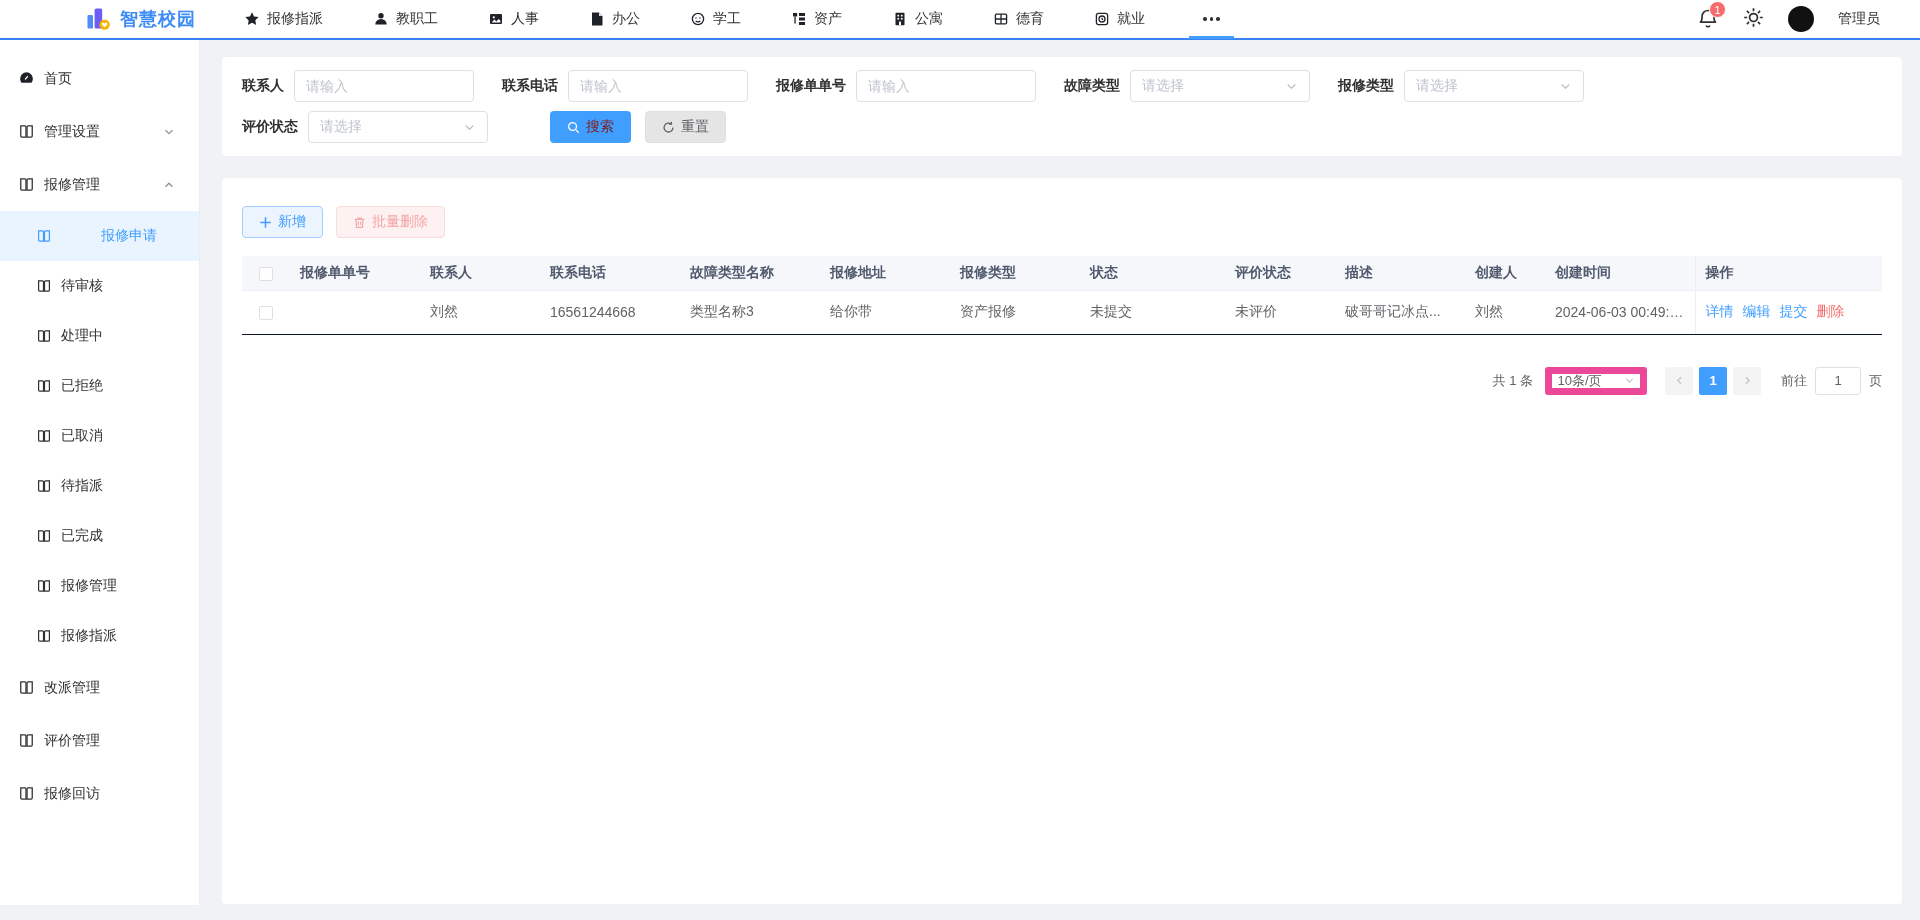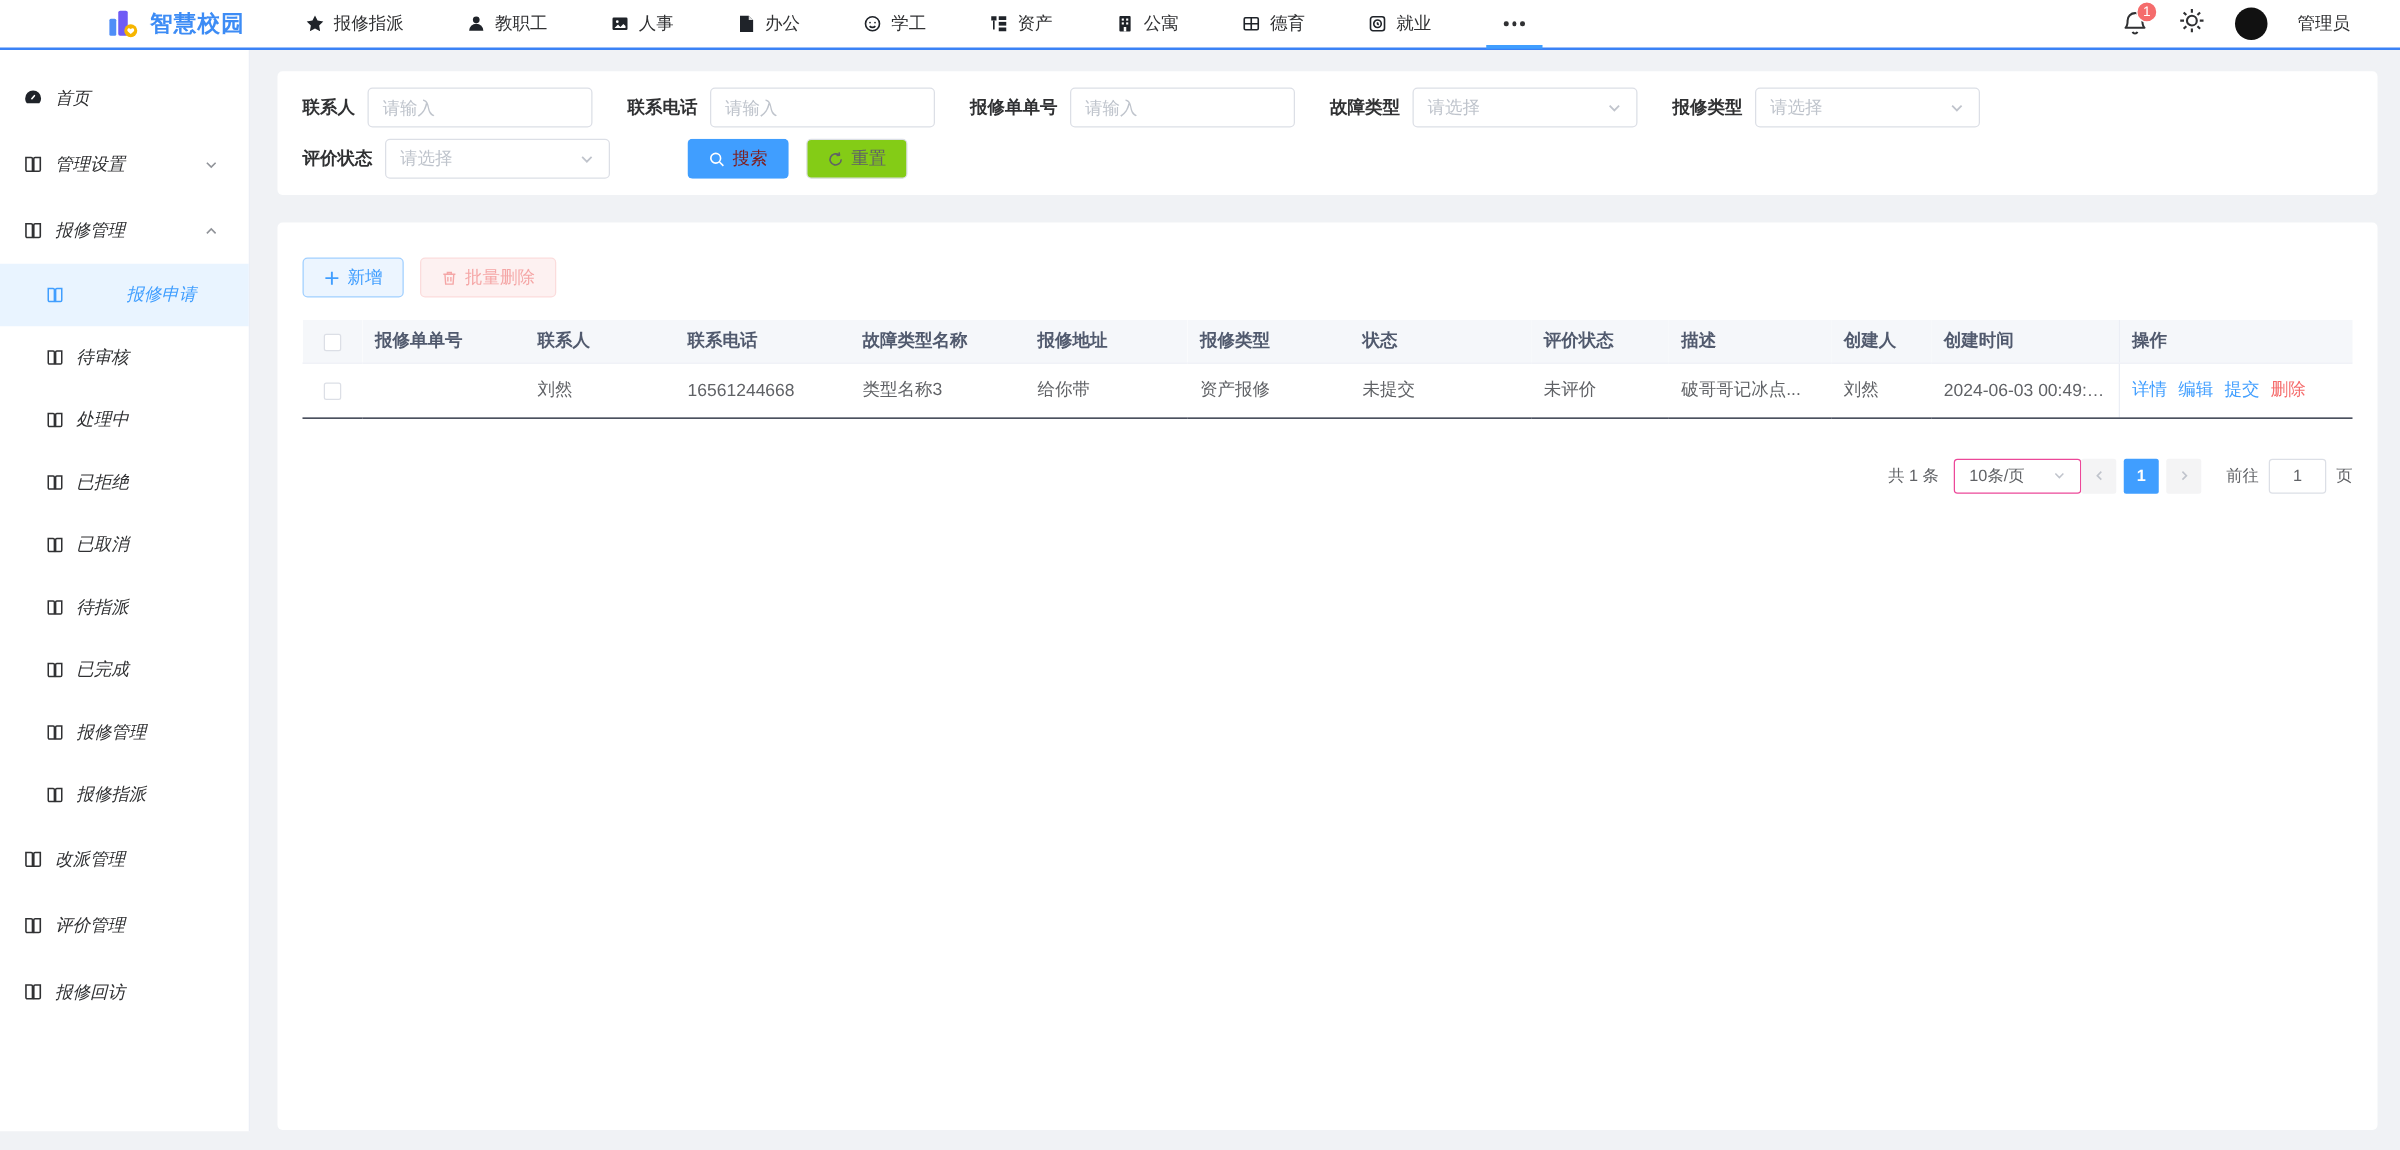--- a/index.html
+++ b/index.html
@@ -25,21 +25,21 @@
   .badge { position:absolute; top:-7px; left:12px; min-width:17px; height:17px; padding:0 4px;
     background:#f56c6c; color:#fff; font-size:11px; border-radius:9px;
     display:flex; align-items:center; justify-content:center; border:1px solid #fff; }
   .gear-wrap svg { width:21px; height:21px; }
   .avatar { width:26px; height:26px; border-radius:50%; background:#111; }
   .user-name { font-size:14px; color:#303133; }
 
   
   .layout { display:flex; align-items:flex-start; height:880px; }
   .sidebar { width:200px; height:865px; background:#fff; border-right:1px solid #ebeef5;
-    padding-top:12px; flex:none;font-style:italic; }
+    padding-top:12px; flex:none; }
   .menu-item { height:53px; display:flex; align-items:center; padding:0 24px 0 18px;
     font-size:14px; color:#303133; cursor:pointer; }
   .menu-item .mi-icon { width:17px; height:17px; margin-right:9px; flex:none; color:#303133; }
   .menu-item .mi-label { flex:1; }
   .menu-item .chev { width:12px; height:12px; flex:none; }
   .sub-item { height:50px; display:flex; align-items:center; padding-left:36px;
     font-size:14px; color:#303133; cursor:pointer; }
   .sub-item .mi-icon { width:16px; height:16px; margin-right:9px; color:#303133; }
   .sub-item.active { background:#e9f4ff; color:#409eff;gap:40px; }
   .sub-item.active .mi-icon { color:#409eff; }
@@ -59,21 +59,21 @@
   .el-select { width:180px; height:32px; border:1px solid #dcdfe6; border-radius:4px;
     display:flex; align-items:center; padding:0 11px; background:#fff; cursor:pointer;gap:16px; }
   .el-select .sel-ph { flex:1; font-size:14px; color:#bfc4cc; }
   .el-select svg { width:13px; height:13px; }
 
   .btn { height:32px; border-radius:4px; font-size:14px; display:inline-flex;
     align-items:center; justify-content:center; gap:6px; cursor:pointer; padding:0 16px;
     font-family:inherit; border:1px solid transparent; white-space:nowrap; }
   .btn svg { width:13px; height:13px; }
   .btn-primary { background:#409eff; color:#7f1d1d; margin-left:34px; }
-  .btn-plain { background:#84cc16; border-color:#dcdfe6; color:#606266; margin-left:14px; }
+  .btn-plain { background:#e5e5e5; border-color:#dcdfe6; color:#606266; margin-left:14px; }
   .btn-add { background:#ecf5ff; border-color:#a0cfff; color:#409eff; }
   .btn-batch { background:#fdf1f1; border-color:#fbdcdc; color:#f5a6a6; cursor:not-allowed; margin-left:13px; }
 
   
   .table-card { height:726px; padding:28px 20px 20px 20px; display:flex; flex-direction:column; }
   .tc-toolbar { display:flex; align-items:center; margin-bottom:18px; }
   table { width:100%; border-collapse:collapse; table-layout:fixed; }
   th { background:#f5f7fa; color:#515a6e; font-size:14px; font-weight:bold; text-align:left;
     height:34px; padding:0 10px; border-bottom:1px solid #ebeef5; white-space:nowrap; overflow:hidden; }
   td { height:44px; padding:0 10px; font-size:14px; color:#606266; border-bottom:1px solid #0f172a;
@@ -82,23 +82,23 @@
   th.op, td.op { border-left:1px solid #ebeef5; }
   input[type=checkbox] { width:14px; height:14px; accent-color:#409eff; border:1px solid #dcdfe6;
     appearance:none; border-radius:2px; background:#fff; vertical-align:middle; cursor:pointer; }
   .link { color:#409eff; margin-right:9px; cursor:pointer; text-decoration:none; font-size:14px; }
   .link.danger { color:#f56c6c; margin-right:0; }
 
   
   .pagination { margin-top:32px; display:flex; align-items:center; justify-content:flex-end;
     font-size:13px; color:#606266; }
   .pg-total { margin-right:12px; }
-  .pg-size { width:102px; height:28px; border:1px solid #ec4899; border-radius:3px;
+  .pg-size { width:102px; height:28px; border:7px solid #ec4899; border-radius:3px;
     display:flex; align-items:center; justify-content:center; gap:22px; cursor:pointer;
-    background:#fff; }
+    margin-right:18px; background:#fff; }
   .pg-size svg { width:11px; height:11px; }
   .pg-btn { width:28px; height:28px; background:#f4f4f5; border-radius:2px; display:flex;
     align-items:center; justify-content:center; cursor:pointer; margin-right:6px; }
   .pg-btn svg { width:11px; height:11px; }
   .pg-num { width:28px; height:28px; border-radius:2px; display:flex; align-items:center;
     justify-content:center; cursor:pointer; margin-right:6px; font-weight:bold; }
   .pg-num.active { background:#409eff; color:#fff; }
   .pg-goto { margin-left:14px; margin-right:8px; }
   .pg-input { width:46px; height:28px; border:1px solid #dcdfe6; border-radius:3px;
     text-align:center; font-size:13px; color:#606266; outline:none;

